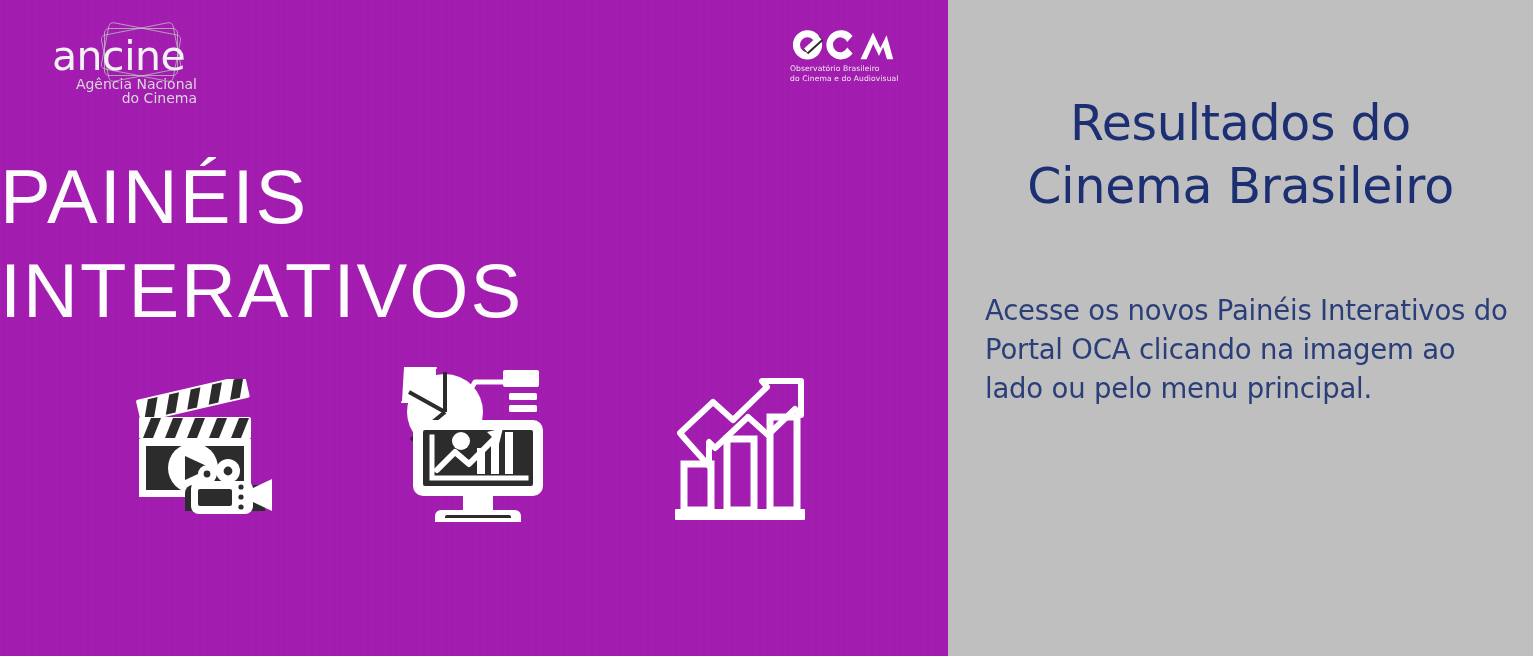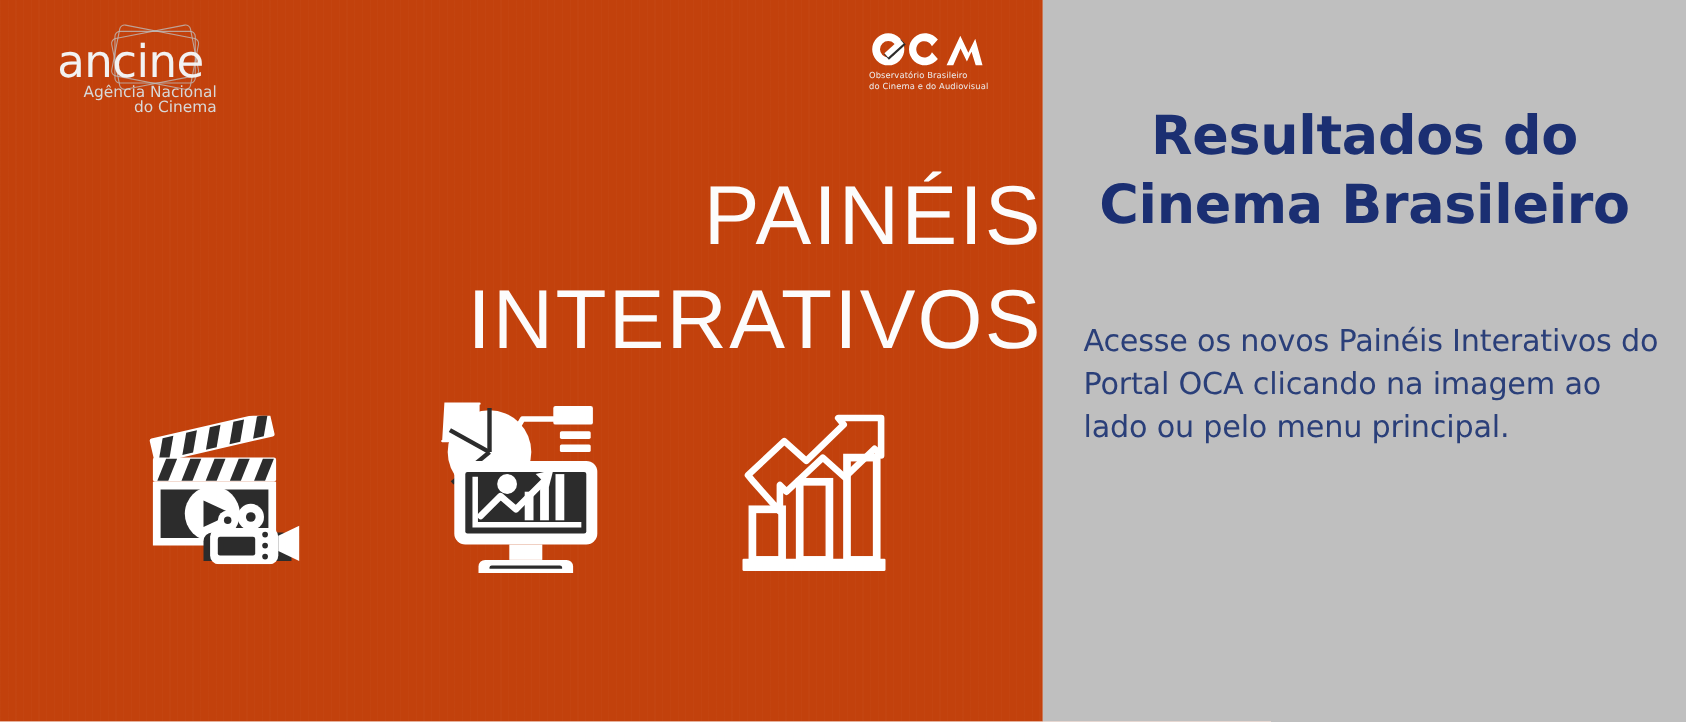--- a/index.html
+++ b/index.html
@@ -17,21 +17,21 @@
     height: 656px;
     overflow: hidden;
     display: flex;
   }
 
   
   #left-panel {
     position: relative;
     width: 948px;
     height: 656px;
-    background: #c2410c;
+    background: #a21caf;
     flex: 0 0 948px;
     overflow: hidden;
   }
   
   #left-panel::before {
     content: "";
     position: absolute;
     inset: 0;
     background-image: repeating-linear-gradient(
         90deg,
@@ -116,21 +116,21 @@
     white-space: pre-line;
     letter-spacing: 0.1px;
   }
 
   
   #panel-headline {
     position: absolute;
     left: 0;
     top: 150px;
     width: 948px;
-    text-align: right;
+    text-align: left;
     color: #fcfcfc;
     font-family: "Liberation Sans", sans-serif;
     font-weight: 300;
     font-size: 76px;
     line-height: 94px;
     letter-spacing: 2px;
     white-space: pre-line;
   }
 
   
@@ -158,21 +158,21 @@
   #right-heading {
     position: absolute;
     left: 0;
     top: 92px;
     width: 100%;
     text-align: center;
     padding: 0 24px;
     box-sizing: border-box;
     color: #1b2f72;
     font-family: "DejaVu Sans", sans-serif;
-    font-weight: 700;
+    font-weight: 400;
     font-size: 49px;
     line-height: 63px;
     white-space: pre-line;
     letter-spacing: -0.3px;
   }
   #right-body {
     position: absolute;
     left: 37px;
     top: 291px;
     width: 530px;

